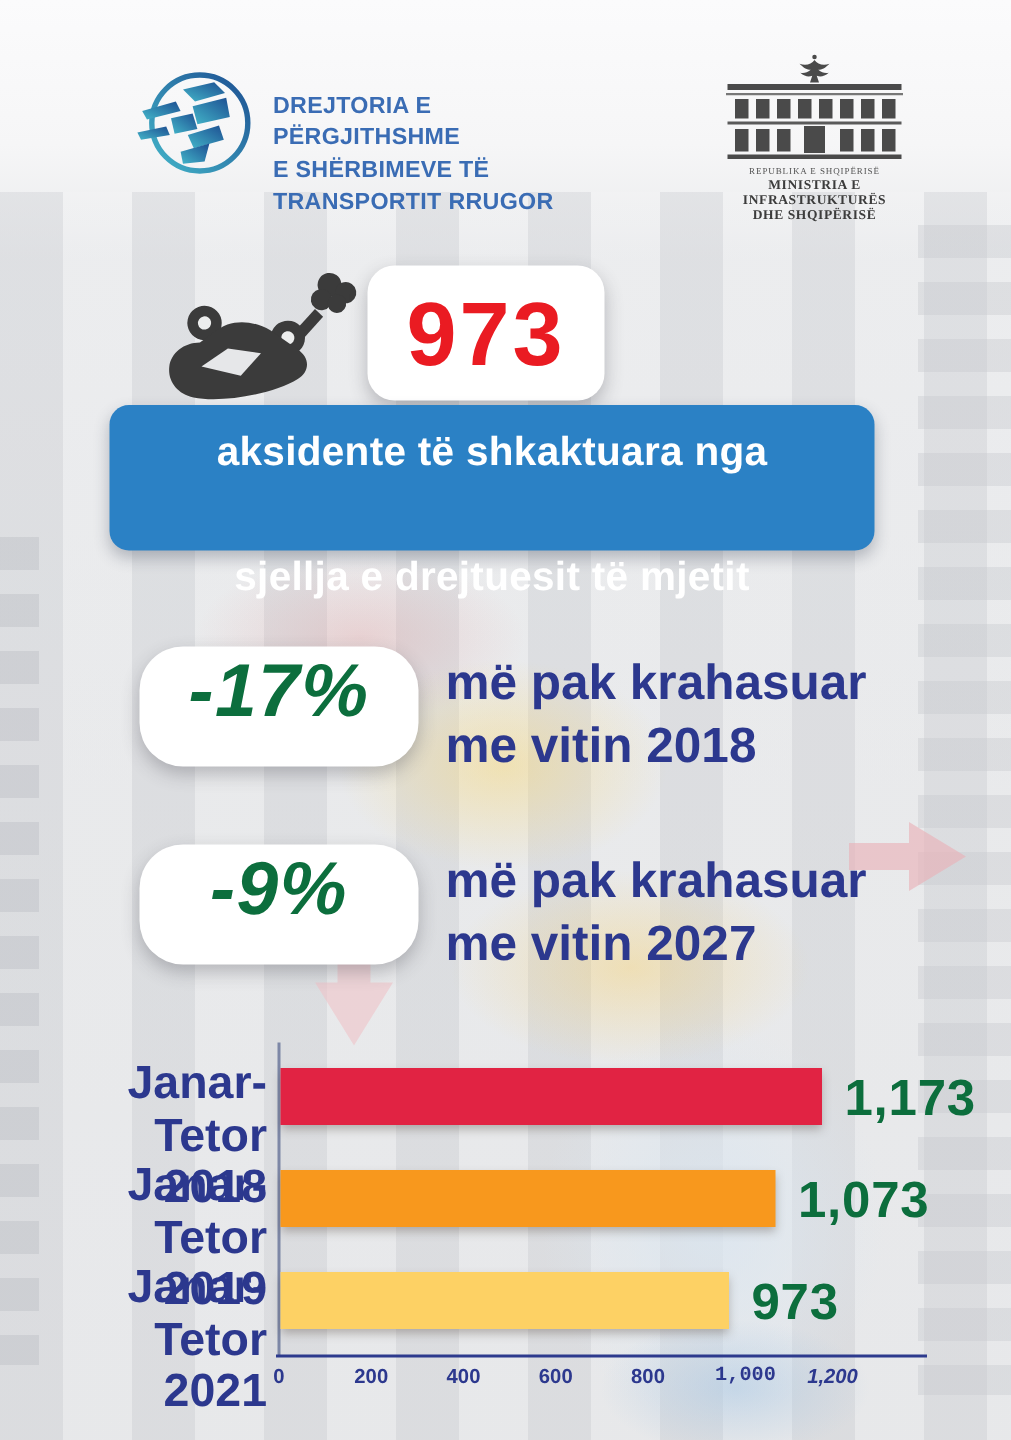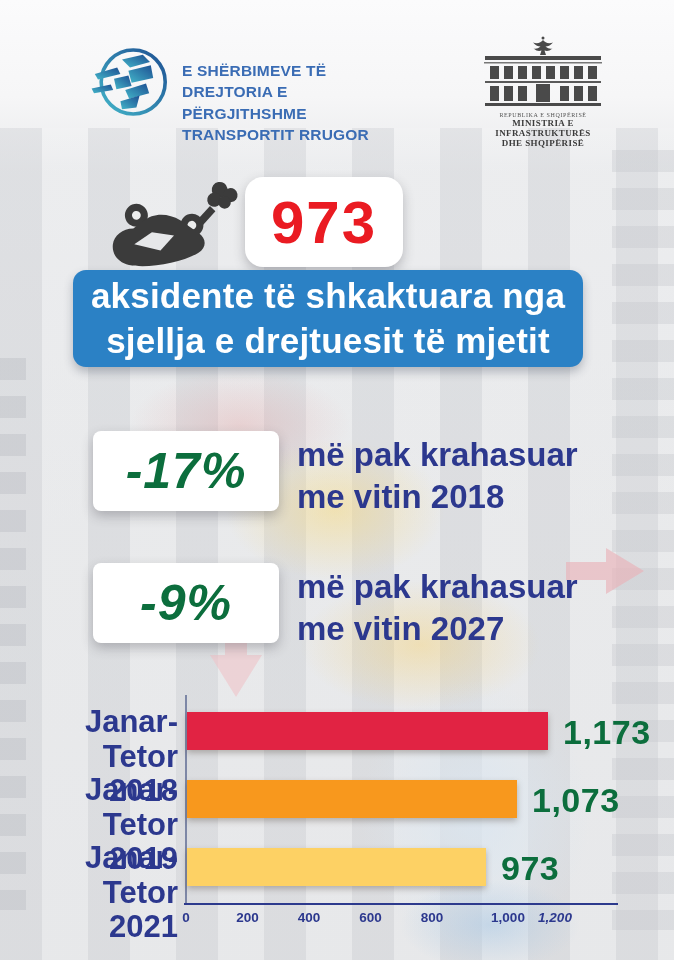--- a/index.html
+++ b/index.html
@@ -27,24 +27,24 @@
   .ministry svg{display:block;margin:0 auto;}
   .seal-line1{font-family:"Liberation Serif",serif;font-size:6px;letter-spacing:.6px;color:#555;margin-top:4px;}
   .seal-line2,.seal-line3{font-family:"Liberation Serif",serif;font-weight:bold;font-size:9px;letter-spacing:.4px;color:#3c3c3c;}
   
   .car-icon{position:absolute;left:104px;top:178px;width:150px;height:92px;z-index:2;}
   .count-card{position:absolute;left:245px;top:177px;width:158px;height:90px;z-index:2;background:#fff;border-radius:18px;
               box-shadow:0 5px 12px rgba(60,60,70,.30);display:flex;align-items:center;justify-content:center;}
   .count-card span{color:#ea1b22;font-size:60px;font-weight:bold;letter-spacing:2px;}
   .banner{position:absolute;left:73px;top:270px;width:510px;height:97px;z-index:2;background:#2b81c5;border-radius:13px;
           box-shadow:0 5px 10px rgba(50,60,80,.30);display:flex;flex-direction:column;align-items:center;justify-content:center;}
-  .banner div{color:#ffffff;font-weight:bold;font-size:35px;line-height:1.26;letter-spacing:.2px;}
-  
-  .pct-card{position:absolute;left:93px;width:186px;height:80px;z-index:2;background:#fff;border-radius:8px;
-            box-shadow:0 5px 12px rgba(60,60,70,.30);display:flex;align-items:center;justify-content:center;}
+  .banner div{color:#ffffff;font-weight:bold;font-size:27px;line-height:1.26;letter-spacing:.2px;margin-top:48px;}
+  
+  .pct-card{position:absolute;left:93px;width:186px;height:80px;z-index:2;background:#fff;border-radius:29px;
+            box-shadow:0 5px 12px rgba(60,60,70,.30);display:flex;justify-content:center;}
   .pct-card span{color:#0c6e3d;font-size:50px;font-weight:bold;font-style:italic;letter-spacing:1px;}
   .pct-card.row1{top:431px;} .pct-card.row2{top:563px;}
   .cmp-text{position:absolute;left:297px;z-index:2;color:#2c388e;font-weight:bold;font-size:33px;line-height:1.28;}
   .cmp-text.row1{top:434px;} .cmp-text.row2{top:566px;}
   
   .chart{position:absolute;left:0;top:695px;width:674px;height:245px;z-index:2;}
   .y-axis-line{position:absolute;left:185px;top:0;width:2px;height:209px;background:#7d87a6;}
   .x-axis-line{position:absolute;left:184px;top:208px;width:434px;height:2px;background:#2d3a8d;}
   .cat-label{position:absolute;left:36px;width:142px;text-align:right;color:#2c388e;font-weight:bold;font-size:31px;line-height:1.12;}
   .bar{position:absolute;left:187px;height:38px;box-shadow:0 3px 6px rgba(80,70,60,.35);}
@@ -81,22 +81,22 @@
     <circle cx="54" cy="50" r="40" fill="none" stroke="url(#lg)" stroke-width="4.5"></circle>
     <path d="M6 40 L34 32 L38 40 L10 47 Z" fill="url(#lg)"></path>
     <path d="M2 58 L26 53 L29 60 L5 64 Z" fill="url(#lg)"></path>
     <path d="M40 22 L66 16 L75 25 L50 32 Z" fill="url(#lg)"></path>
     <path d="M48 36 L76 29 L79 45 L52 51 Z" fill="url(#lg)"></path>
     <path d="M30 46 L48 42 L52 55 L33 59 Z" fill="url(#lg)"></path>
     <path d="M44 60 L70 52 L74 64 L49 71 Z" fill="url(#lg)"></path>
     <path d="M38 74 L62 67 L58 82 L40 84 Z" fill="url(#lg)"></path>
   </svg>
   <div class="agency-title">
+    <div>DREJTORIA E PËRGJITHSHME</div>
     <div>E SHËRBIMEVE TË</div>
-    <div>DREJTORIA E PËRGJITHSHME</div>
     <div>TRANSPORTIT RRUGOR</div>
   </div>
 
   <div class="ministry">
     <svg width="22" height="20" viewBox="0 0 44 40">
       <circle cx="22" cy="4" r="3" fill="#4a4a4a"></circle>
       <path d="M22 8 C18 14 10 16 2 13 C8 19 12 21 17 21 C12 25 8 26 3 25 C9 30 14 31 19 29 L16 38 H28 L25 29 C30 31 35 30 41 25 C36 26 32 25 27 21 C32 21 36 19 42 13 C34 16 26 14 22 8 Z" fill="#4a4a4a"></path>
     </svg>
     <svg width="118" height="52" viewBox="0 0 118 52">
       <rect x="1" y="0" width="116" height="4" fill="#4a4a4a"></rect>
@@ -185,17 +185,17 @@
         <div>Janar-Tetor</div>
         <div>2021</div>
       </div>
       <div class="bar" style="top: 153px; width: 299px; background: rgb(253, 209, 100);"></div>
       <div class="bar-value" style="top: 153px; left: 501px;">973</div>
       <div class="x-tick" style="left: 186px;">0</div>
       <div class="x-tick" style="left: 247.5px;">200</div>
       <div class="x-tick" style="left: 309px;">400</div>
       <div class="x-tick" style="left: 370.5px;">600</div>
       <div class="x-tick" style="left: 432px;">800</div>
-      <div class="x-tick" style="left: 508px;">1,000</div>
+      <div class="x-tick" style="left: 497px; font-family: Liberation Mono, monospace;">1,000</div>
       <div class="x-tick" style="left: 555px; font-style: italic;">1,200</div>
     </div>
 
 </div>
 
 </body></html>

